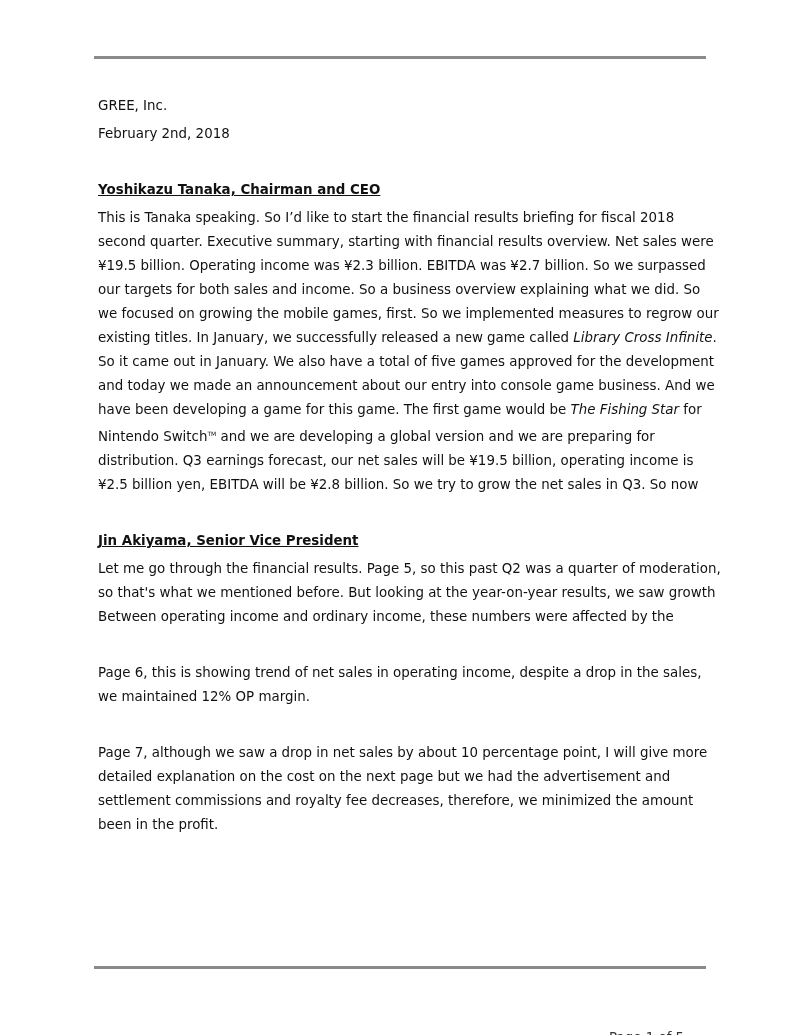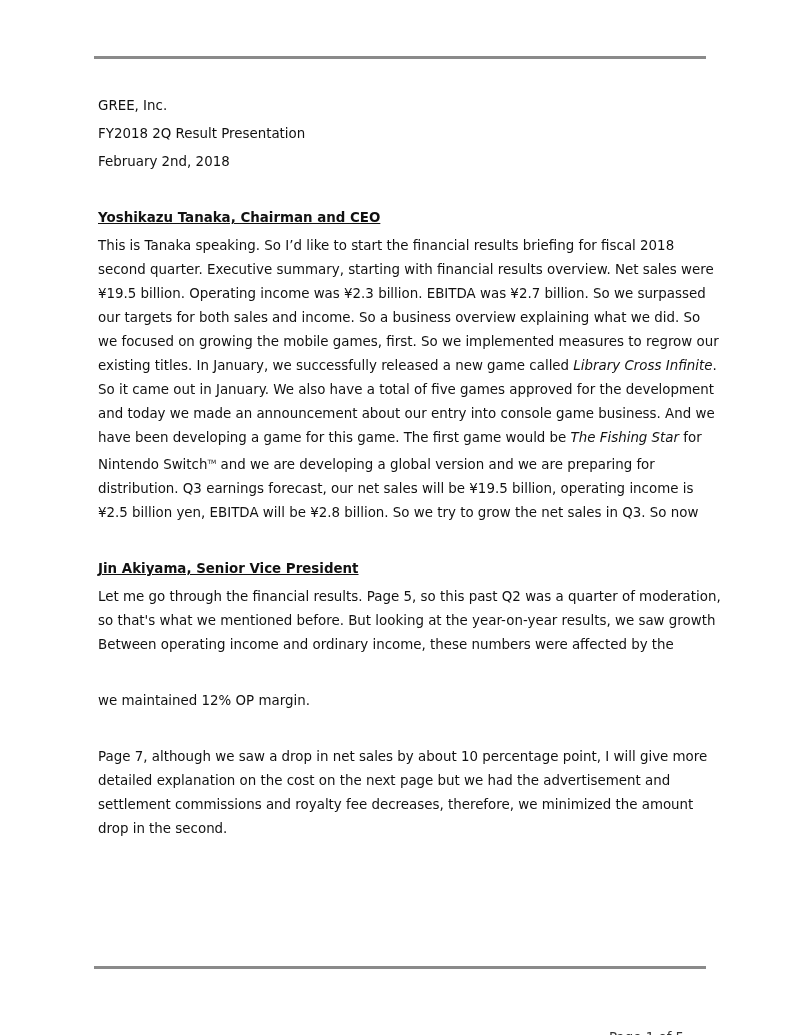--- a/index.html
+++ b/index.html
@@ -19,21 +19,20 @@
   .footer { position: absolute; top: 1028px; left: 609px; font-size: 13.4px; color: #333;
             line-height: 20px; }
 </style>
 </head>
 <body>
 
 <div class="rule top"></div>
 
 <div class="content">
   <p>GREE, Inc.</p>
-  <p>FY2018 2Q Result Presentation</p>
   <p>February 2nd, 2018</p>
   <div class="gap"></div>
 
   <p class="speaker">Yoshikazu Tanaka, Chairman and CEO</p>
   <p>
     <span class="line">This is Tanaka speaking. So I’d like to start the financial results briefing for fiscal 2018</span>
     <span class="line">second quarter. Executive summary, starting with financial results overview. Net sales were</span>
     <span class="line">¥19.5 billion. Operating income was ¥2.3 billion. EBITDA was ¥2.7 billion. So we surpassed</span>
     <span class="line">our targets for both sales and income. So a business overview explaining what we did. So</span>
     <span class="line">we focused on growing the mobile games, first. So we implemented measures to regrow our</span>
@@ -48,25 +47,26 @@
   <div class="gap"></div>
 
   <p class="speaker">Jin Akiyama, Senior Vice President</p>
   <p>
     <span class="line">Let me go through the financial results. Page 5, so this past Q2 was a quarter of moderation,</span>
     <span class="line">so that's what we mentioned before. But looking at the year-on-year results, we saw growth</span>
     <span class="line">Between operating income and ordinary income, these numbers were affected by the</span>
   </p>
   <div class="gap"></div>
   <p>
+    <span class="line">Page 6, this is showing trend of net sales in operating income, despite a drop in the sales,</span>
     <span class="line">we maintained 12% OP margin.</span>
   </p>
   <div class="gap"></div>
   <p>
     <span class="line">Page 7, although we saw a drop in net sales by about 10 percentage point, I will give more</span>
     <span class="line">detailed explanation on the cost on the next page but we had the advertisement and</span>
     <span class="line">settlement commissions and royalty fee decreases, therefore, we minimized the amount</span>
-    <span class="line">drop in the second.</span>
+    <span class="line">been in the profit.</span>
   </p>
 </div>
 
 <div class="rule bottom"></div>
 <div class="footer">Page 1 of 5</div>
 
 </body></html>

